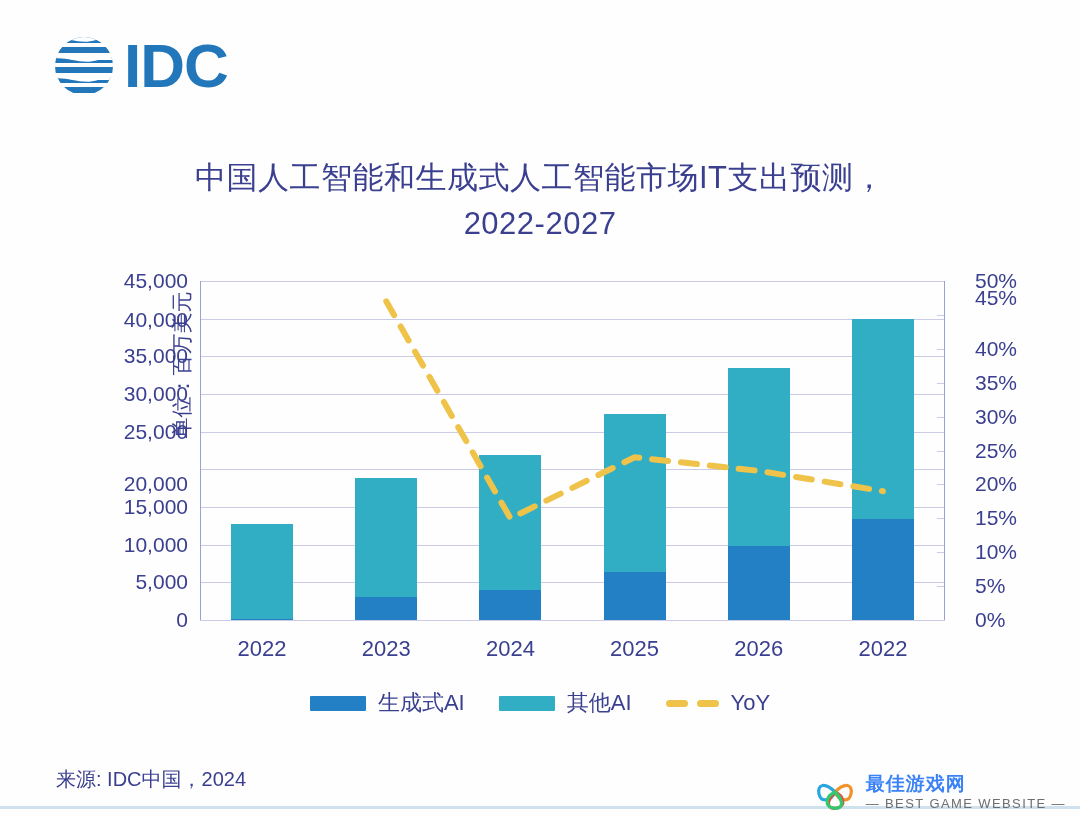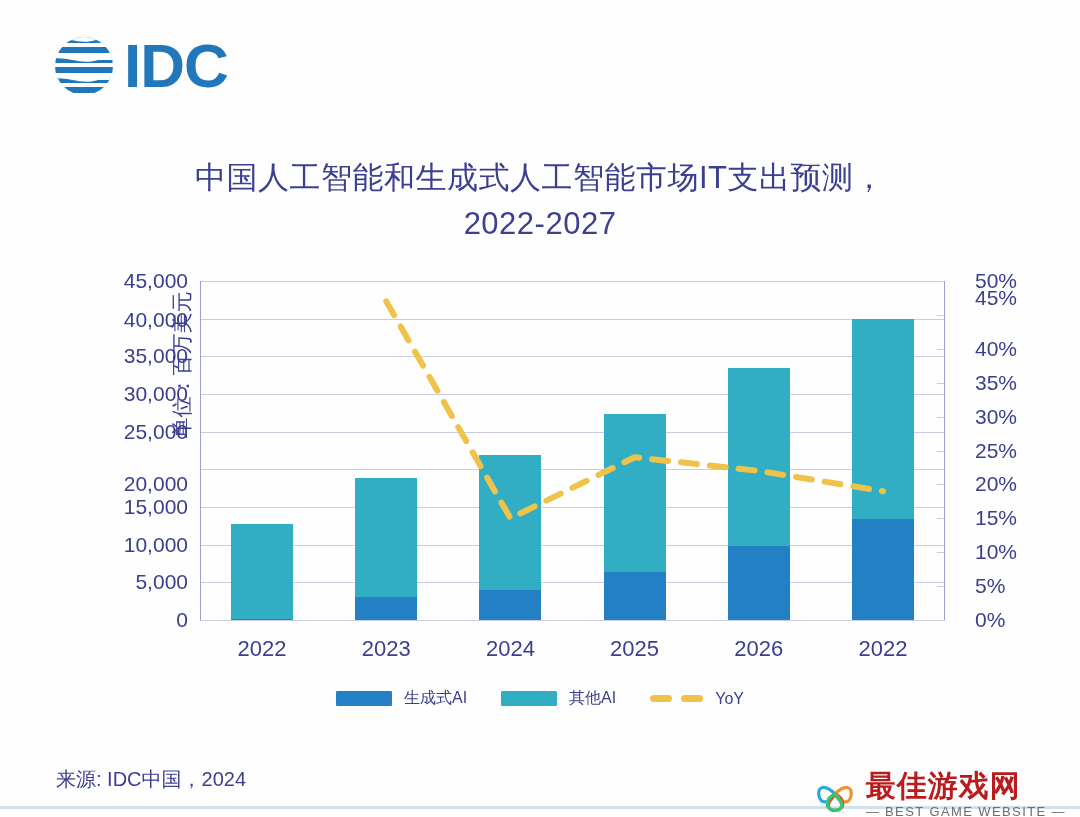--- a/index.html
+++ b/index.html
@@ -85,39 +85,39 @@
 
   
   #legend {
     position: absolute; left: 0; top: 688px; width: 1080px;
     display: flex; justify-content: center; align-items: center; gap: 34px;
   }
   .leg-item { display: flex; align-items: center; gap: 12px; }
   .leg-swatch { width: 56px; height: 15px; border-radius: 1px; }
   .leg-dash { display: flex; align-items: center; gap: 9px; }
   .leg-dash span { display: block; width: 22px; height: 7px; background: #efc34a; border-radius: 4px; }
-  .leg-text { color: #3a3f8f; font-size: 16px; }
+  .leg-text { color: #3a3f8f; font-size: 22px; }
 
   
   #source {
     position: absolute; left: 56px; top: 766px;
     color: #3a3f8f; font-size: 20px;
   }
 
   
   #bottom-rule {
     position: absolute; left: 0; top: 806px; width: 1080px; height: 3px;
     background: #cfe0ef;
   }
 
   
   #watermark { position: absolute; right: 14px; top: 770px; display: flex; align-items: center; gap: 9px; }
   #watermark .wm-mark { width: 44px; height: 44px; }
   #watermark .wm-text { line-height: 1.05; }
-  #watermark .wm-main { font-size: 30px; font-weight: 700; color: #b91c1c; letter-spacing: 1px; }
+  #watermark .wm-main { font-size: 19px; font-weight: 700; color: #3b82f6; letter-spacing: 1px; }
   #watermark .wm-sub { font-size: 13px; color: #6d6d6d; letter-spacing: 1.4px; margin-top: 3px; }
 </style>
 </head>
 <body>
 
 <div id="root">
 
   <div id="logo">
     <svg class="globe" viewBox="0 0 64 64" aria-hidden="true">
       <defs>

